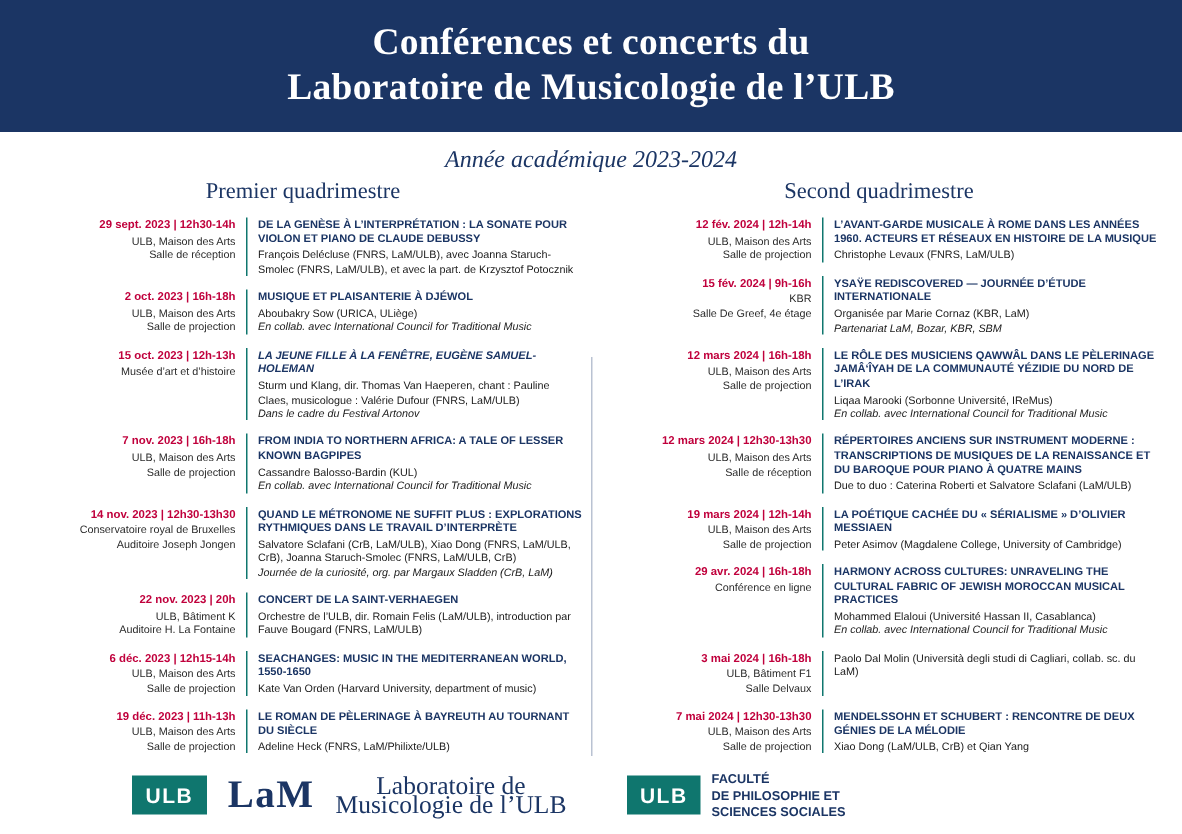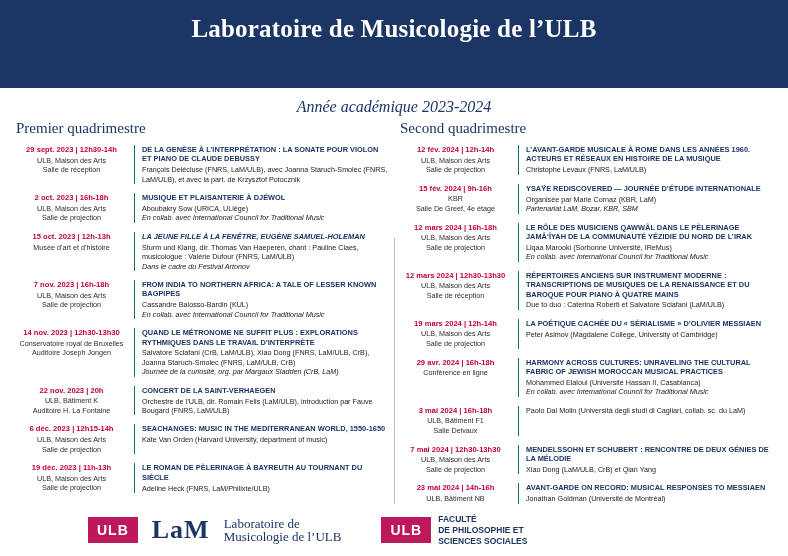--- a/index.html
+++ b/index.html
@@ -41,42 +41,44 @@
     position: relative;
   }
   .col {
     width: 50%;
     padding: 0 6px;
   }
   .col-head {
     font-family: "Liberation Serif", serif;
     font-size: 15px;
     color: #1b3564;
+    text-align: center;
     margin-bottom: 8px;
   }
   .divider {
     position: absolute;
     left: 394px;
     top: 118px;
     width: 1px;
     height: 380px;
     background: #b9c2d2;
   }
   .entry {
     display: flex;
     margin-bottom: 9px;
   }
   .meta {
     width: 118px;
     min-width: 118px;
-    text-align: center;
+    text-align: right;
     padding-right: 7px;
     font-size: 7.2px;
     line-height: 9.6px;
     color: #2b2b2b;
+    margin-left: 30px;
   }
   .meta .date {
     color: #c0003c;
     font-weight: bold;
     font-size: 7.6px;
     display: block;
     margin-bottom: 1px;
   }
   .meta .place { display: block; font-style: normal; }
   .body {
@@ -103,60 +105,62 @@
     left: 0;
     width: 788px;
     height: 52px;
     background: #ffffff;
     display: flex;
     align-items: center;
     padding-left: 88px;
     gap: 14px;
   }
   .logo-ulb {
-    background: #be185d;
+    background: #0f766e;
     color: #fff;
     font-weight: bold;
     font-size: 14px;
     padding: 5px 9px;
     letter-spacing: 1px;
     font-family: "Liberation Sans", sans-serif;
   }
   .logo-lam {
     font-family: "Liberation Serif", serif;
     color: #1b3564;
     font-size: 26px;
     font-weight: bold;
     letter-spacing: 1px;
   }
   .lam-text {
     font-family: "Liberation Serif", serif;
     color: #1b3564;
-    font-size: 13px;
+    font-size: 17px;
     line-height: 13px;
+    text-align: center;
   }
   .fac-block {
     display: flex;
     align-items: center;
     gap: 7px;
     margin-left: 26px;
   }
   .fac-text {
     font-family: "Liberation Sans", sans-serif;
     color: #1b3564;
     font-size: 8.5px;
     line-height: 11px;
     font-weight: bold;
     text-transform: uppercase;
   }
 </style>
 </head>
 <body>
 
 <div class="header">
+  <div class="title-line">Conférences et concerts du</div>
   <div class="title-line">Laboratoire de Musicologie de l’ULB</div>
 </div>
 
 <div class="subtitle">Année académique 2023-2024</div>
 
 <div class="columns">
   <div class="divider"></div>
 
   <div class="col">
     <div class="col-head">Premier quadrimestre</div>

